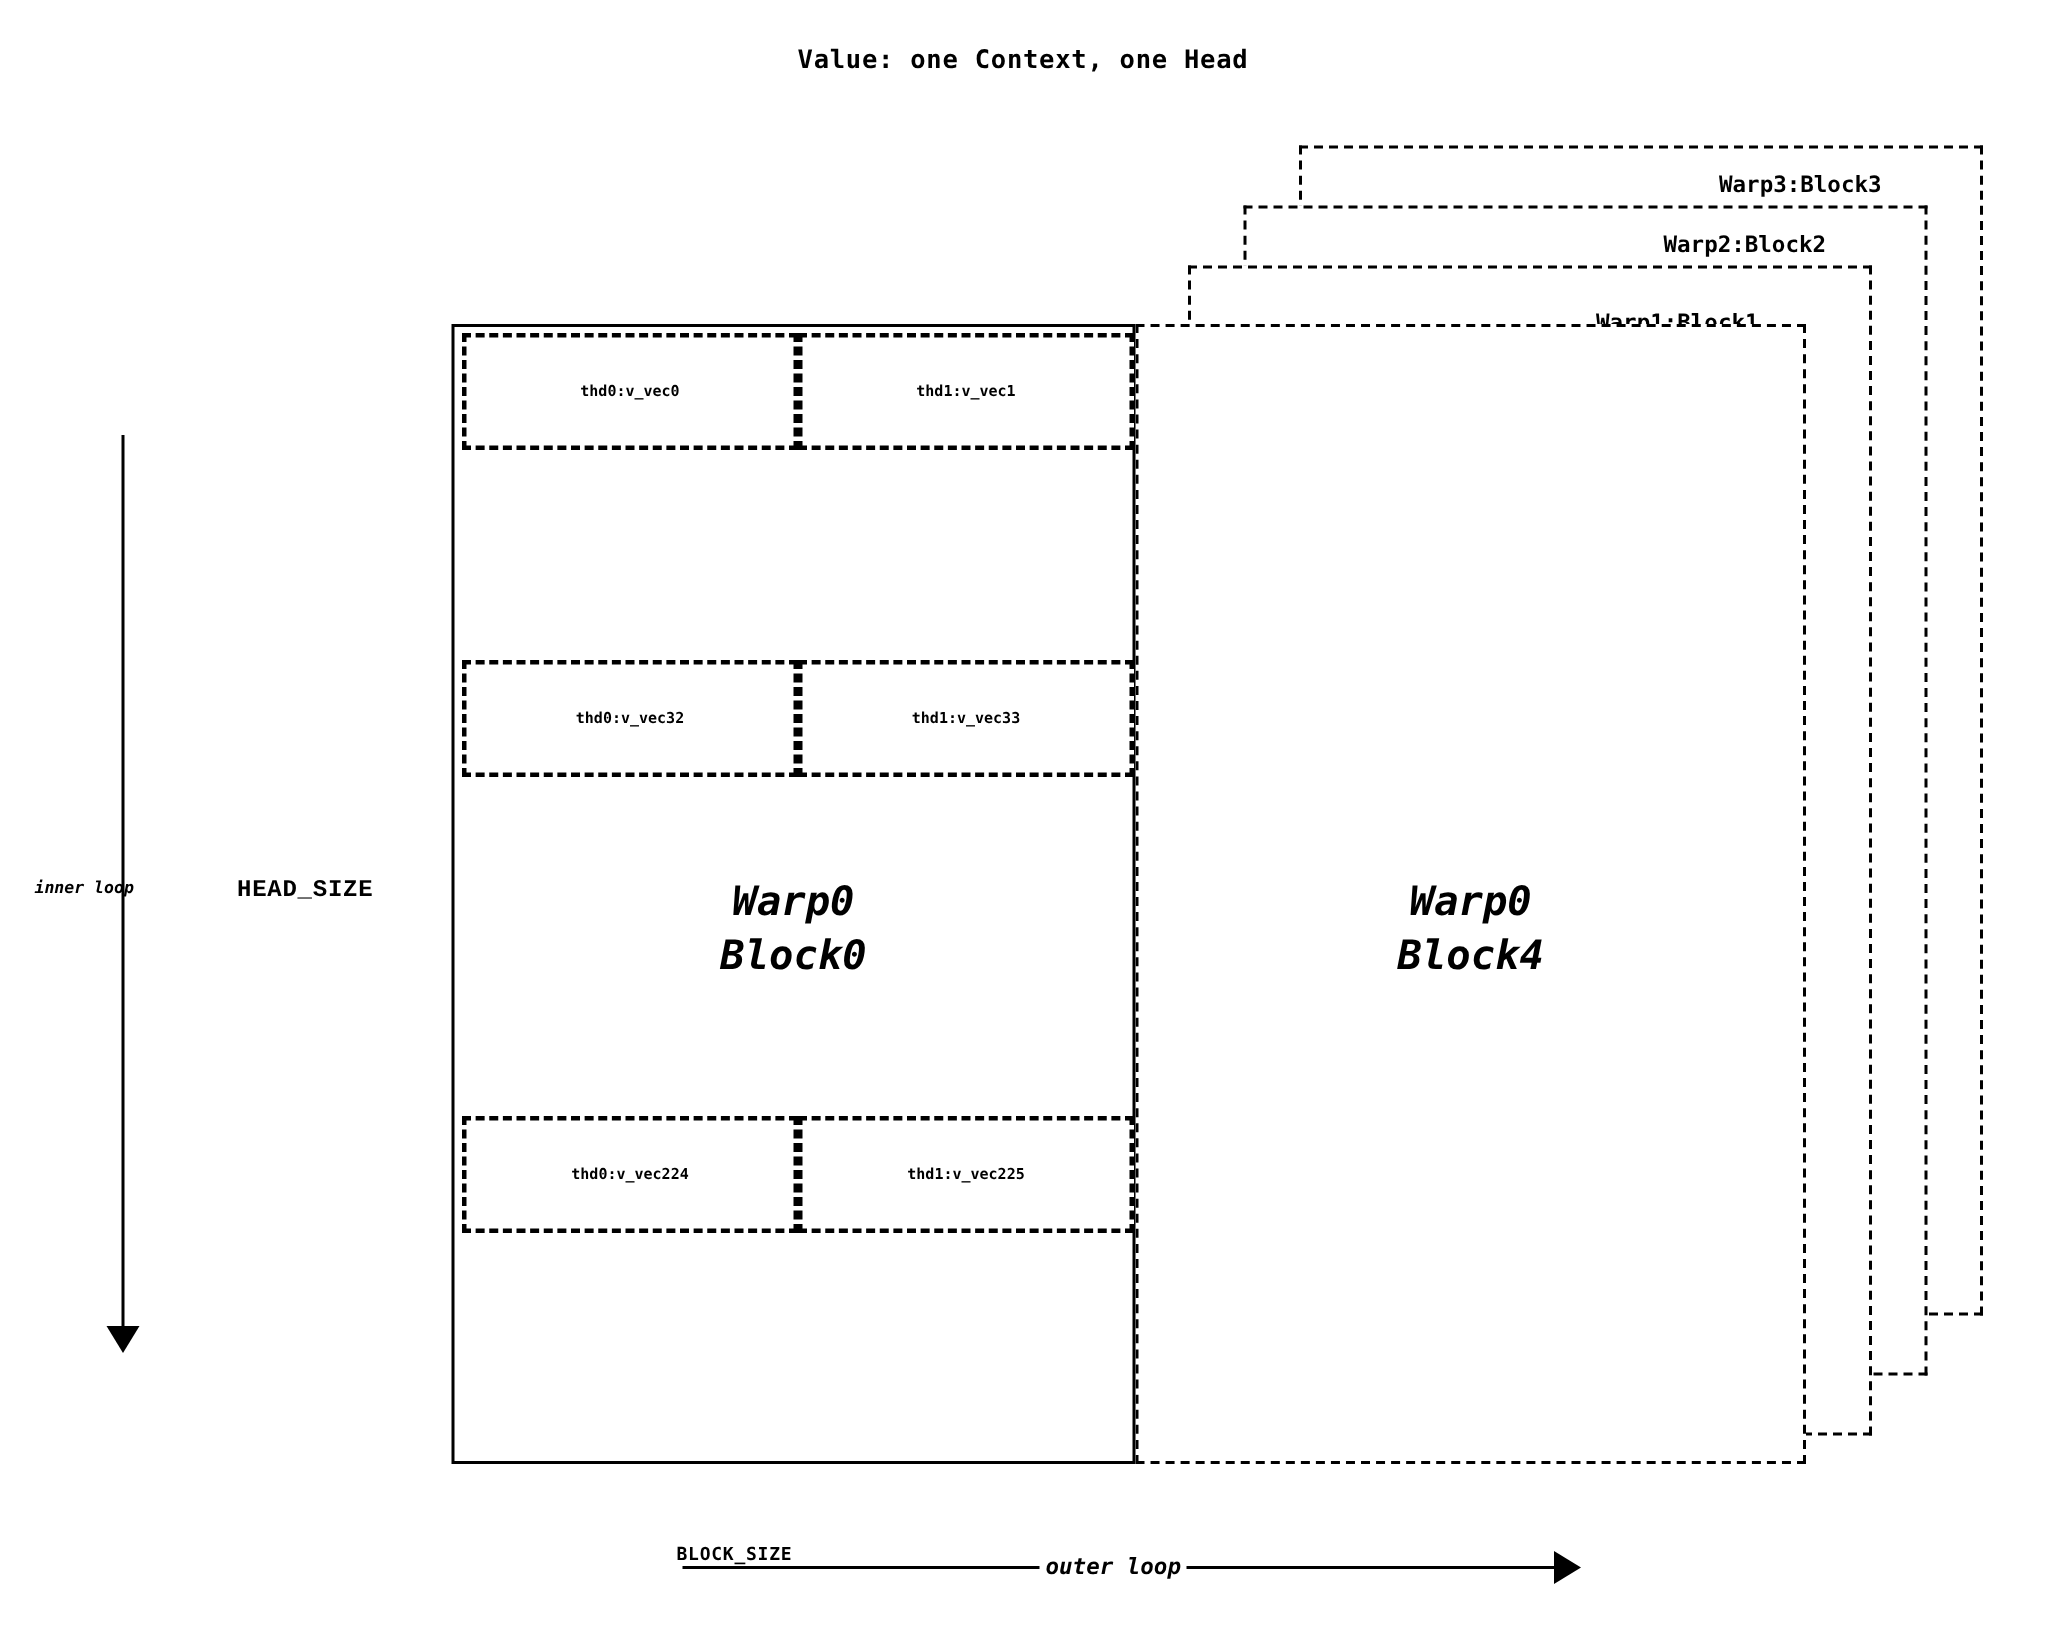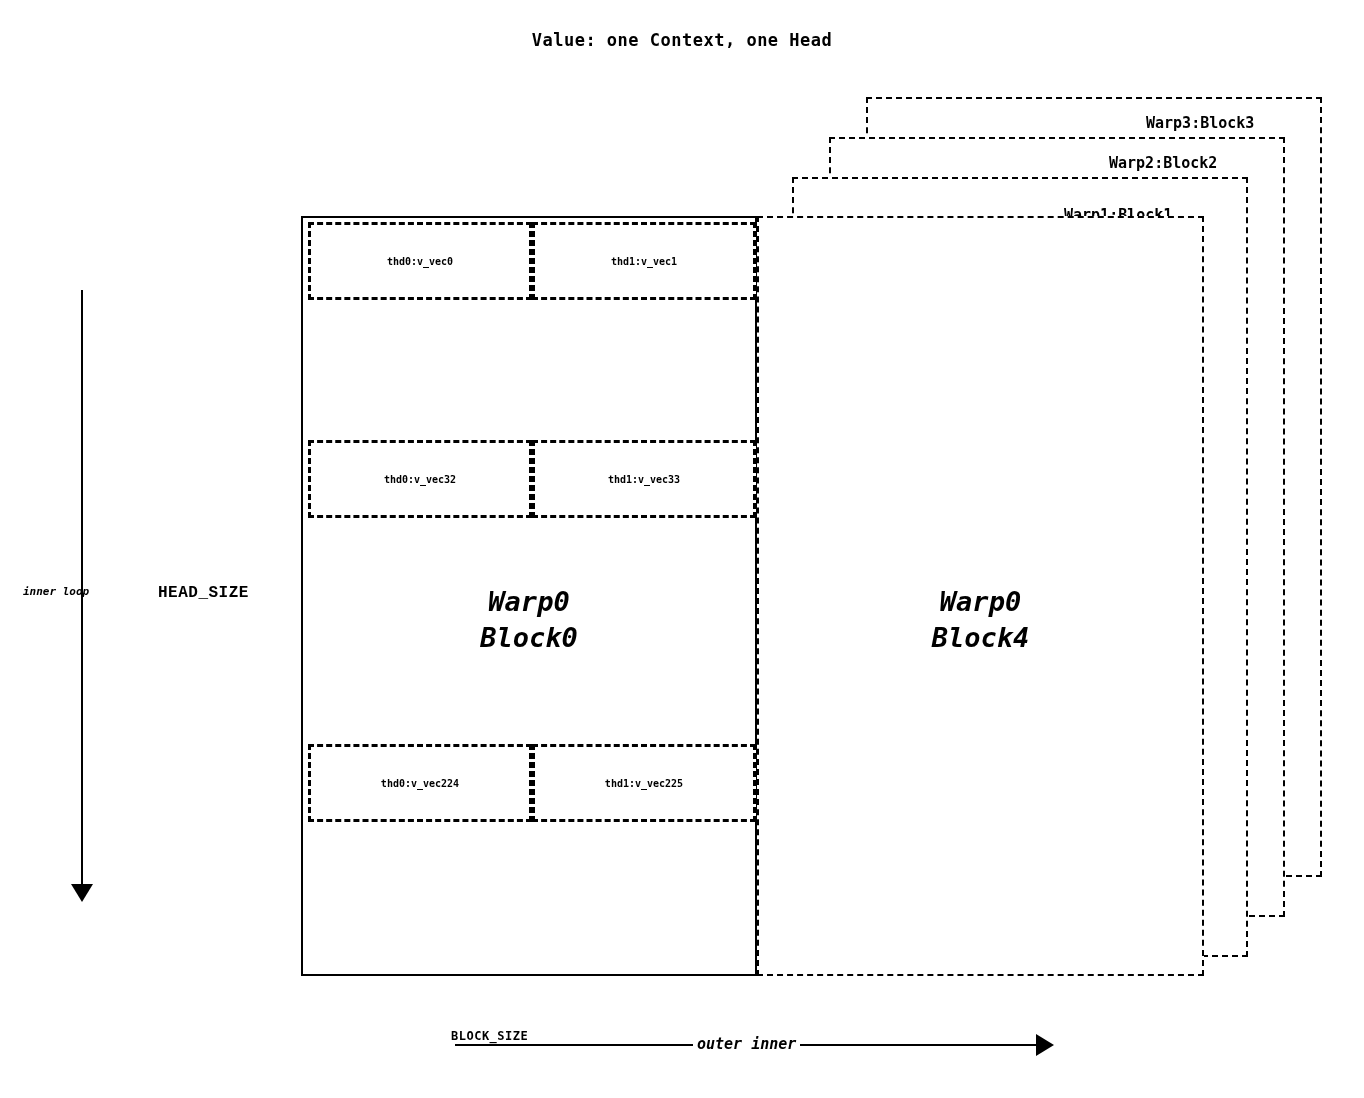--- a/index.html
+++ b/index.html
@@ -211,15 +211,15 @@
   </div>
 
   <div class="vline"></div>
   <div class="varrow"></div>
   <div class="inner-loop-label">inner loop</div>
   <div class="head-size-label">HEAD_SIZE</div>
 
   <div class="block-size-label">BLOCK_SIZE</div>
   <div class="hline"></div>
   <div class="harrow"></div>
-  <div class="outer-loop-label">outer inner</div>
+  <div class="outer-loop-label">outer loop</div>
 
 </div>
 
 </body></html>

